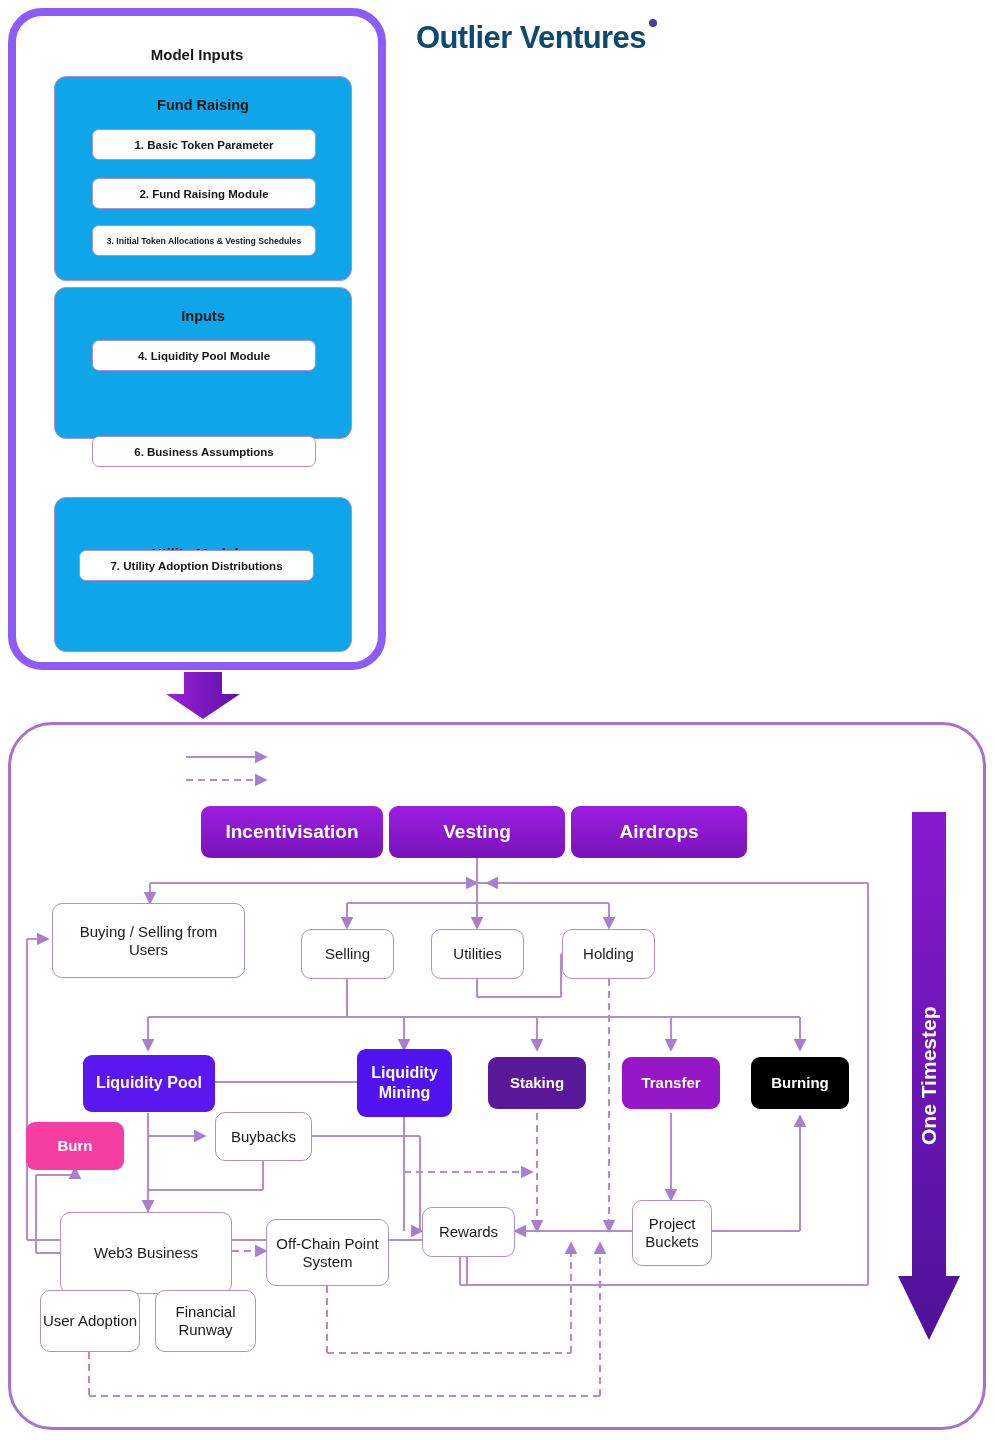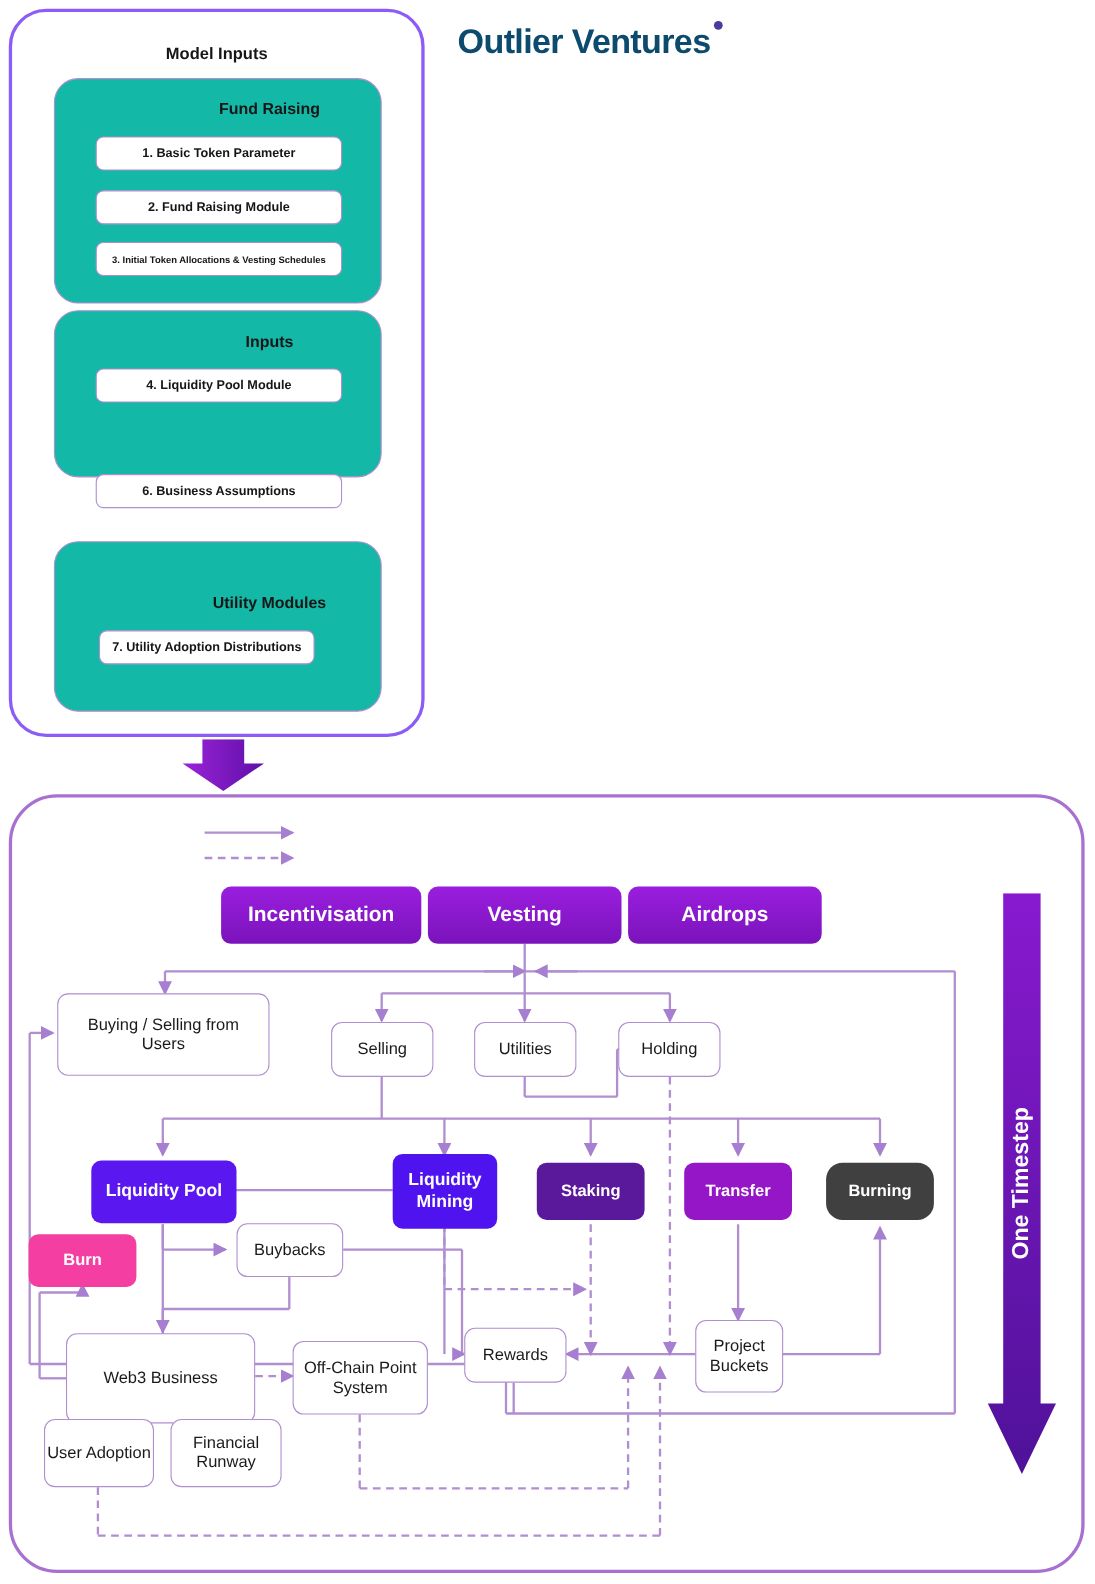--- a/index.html
+++ b/index.html
@@ -28,29 +28,28 @@
   .filled {
     border-radius: 9px;
     color: #ffffff;
     font-weight: bold;
     border: none;
   }
 
   
   #model-inputs-panel {
     position: absolute; left: 8px; top: 8px; width: 378px; height: 662px;
-    border: 3px solid #8b5cf6; border-radius: 34px; background: #fff;
+    border: 8px solid #8b5cf6; border-radius: 34px; background: #fff;
     z-index: 2;
   }
   .group-panel {
     position: absolute;
     border: 1.4px solid #b08ed0;
-    border-radius: 22px;
-    background: #14b8a6;
-    padding-left: 47px;
+    border-radius: 12px;
+    background: #0ea5e9;
   }
   .panel-title {
     position: absolute; width: 100%; text-align: center;
     font-weight: bold; color: #161616;
   }
   .item-box {
     position: absolute;
     border: 1.3px solid #b08ed0;
     border-radius: 7px;
     background: #fff;
@@ -130,21 +129,21 @@
       <div class="item-box" style="left:37px; top:52px; width:224px; height:31px; font-size:11.5px;">
           <span>4. Liquidity Pool Module</span>
         </div>
       <div class="item-box" style="left:37px; top:148px; width:224px; height:31px; font-size:11.5px;">
           <span>6. Business Assumptions</span>
         </div>
     </div>
 
     <div class="group-panel" style="left:38px; top:481px; width:298px; height:155px;">
       <div class="panel-title" style="top:20px;font-size:14.5px;margin-top:28px;">Utility Modules</div>
-      <div class="item-box" style="left:40px; top:52px; width:196px; height:31px; font-size:11.5px;margin-top:28px;">
+      <div class="item-box" style="left:24px; top:52px; width:235px; height:31px; font-size:11.5px;">
           <span>7. Utility Adoption Distributions</span>
         </div>
     </div>
   </div>
 
   <svg id="panel-connector" viewBox="0 0 90 48">
     <defs>
       <linearGradient id="gradArrow" x1="0" y1="0" x2="1" y2="0">
         <stop offset="0%" stop-color="#9b23d8"></stop>
         <stop offset="100%" stop-color="#5f0fa8"></stop>
@@ -300,21 +299,21 @@
   </div>
   <div class="box filled" style="left:357px; top:1049px; width:95px; height:68px; font-size:16px; background:#4f13ef; line-height:1.25;">
     <span>Liquidity Mining</span>
   </div>
   <div class="box filled" style="left:488px; top:1057px; width:98px; height:52px; font-size:15px; background:#5a189a;">
     <span>Staking</span>
   </div>
   <div class="box filled" style="left:622px; top:1057px; width:98px; height:52px; font-size:15px; background:#9416c6;">
     <span>Transfer</span>
   </div>
-  <div class="box filled" style="left:751px; top:1057px; width:98px; height:52px; font-size:15px; background:#404040;border-radius:15px;">
+  <div class="box filled" style="left:751px; top:1057px; width:98px; height:52px; font-size:15px; background:#000000;">
     <span>Burning</span>
   </div>
 
   <div class="box filled" style="left:26px; top:1122px; width:98px; height:48px; font-size:15px; background:#f43ea2;">
     <span>Burn</span>
   </div>
   <div class="box plain" style="left:215px; top:1112px; width:97px; height:49px; font-size:15px;">
     <span>Buybacks</span>
   </div>
   <div class="box plain" style="left:60px; top:1212px; width:172px; height:82px; font-size:15px;">

